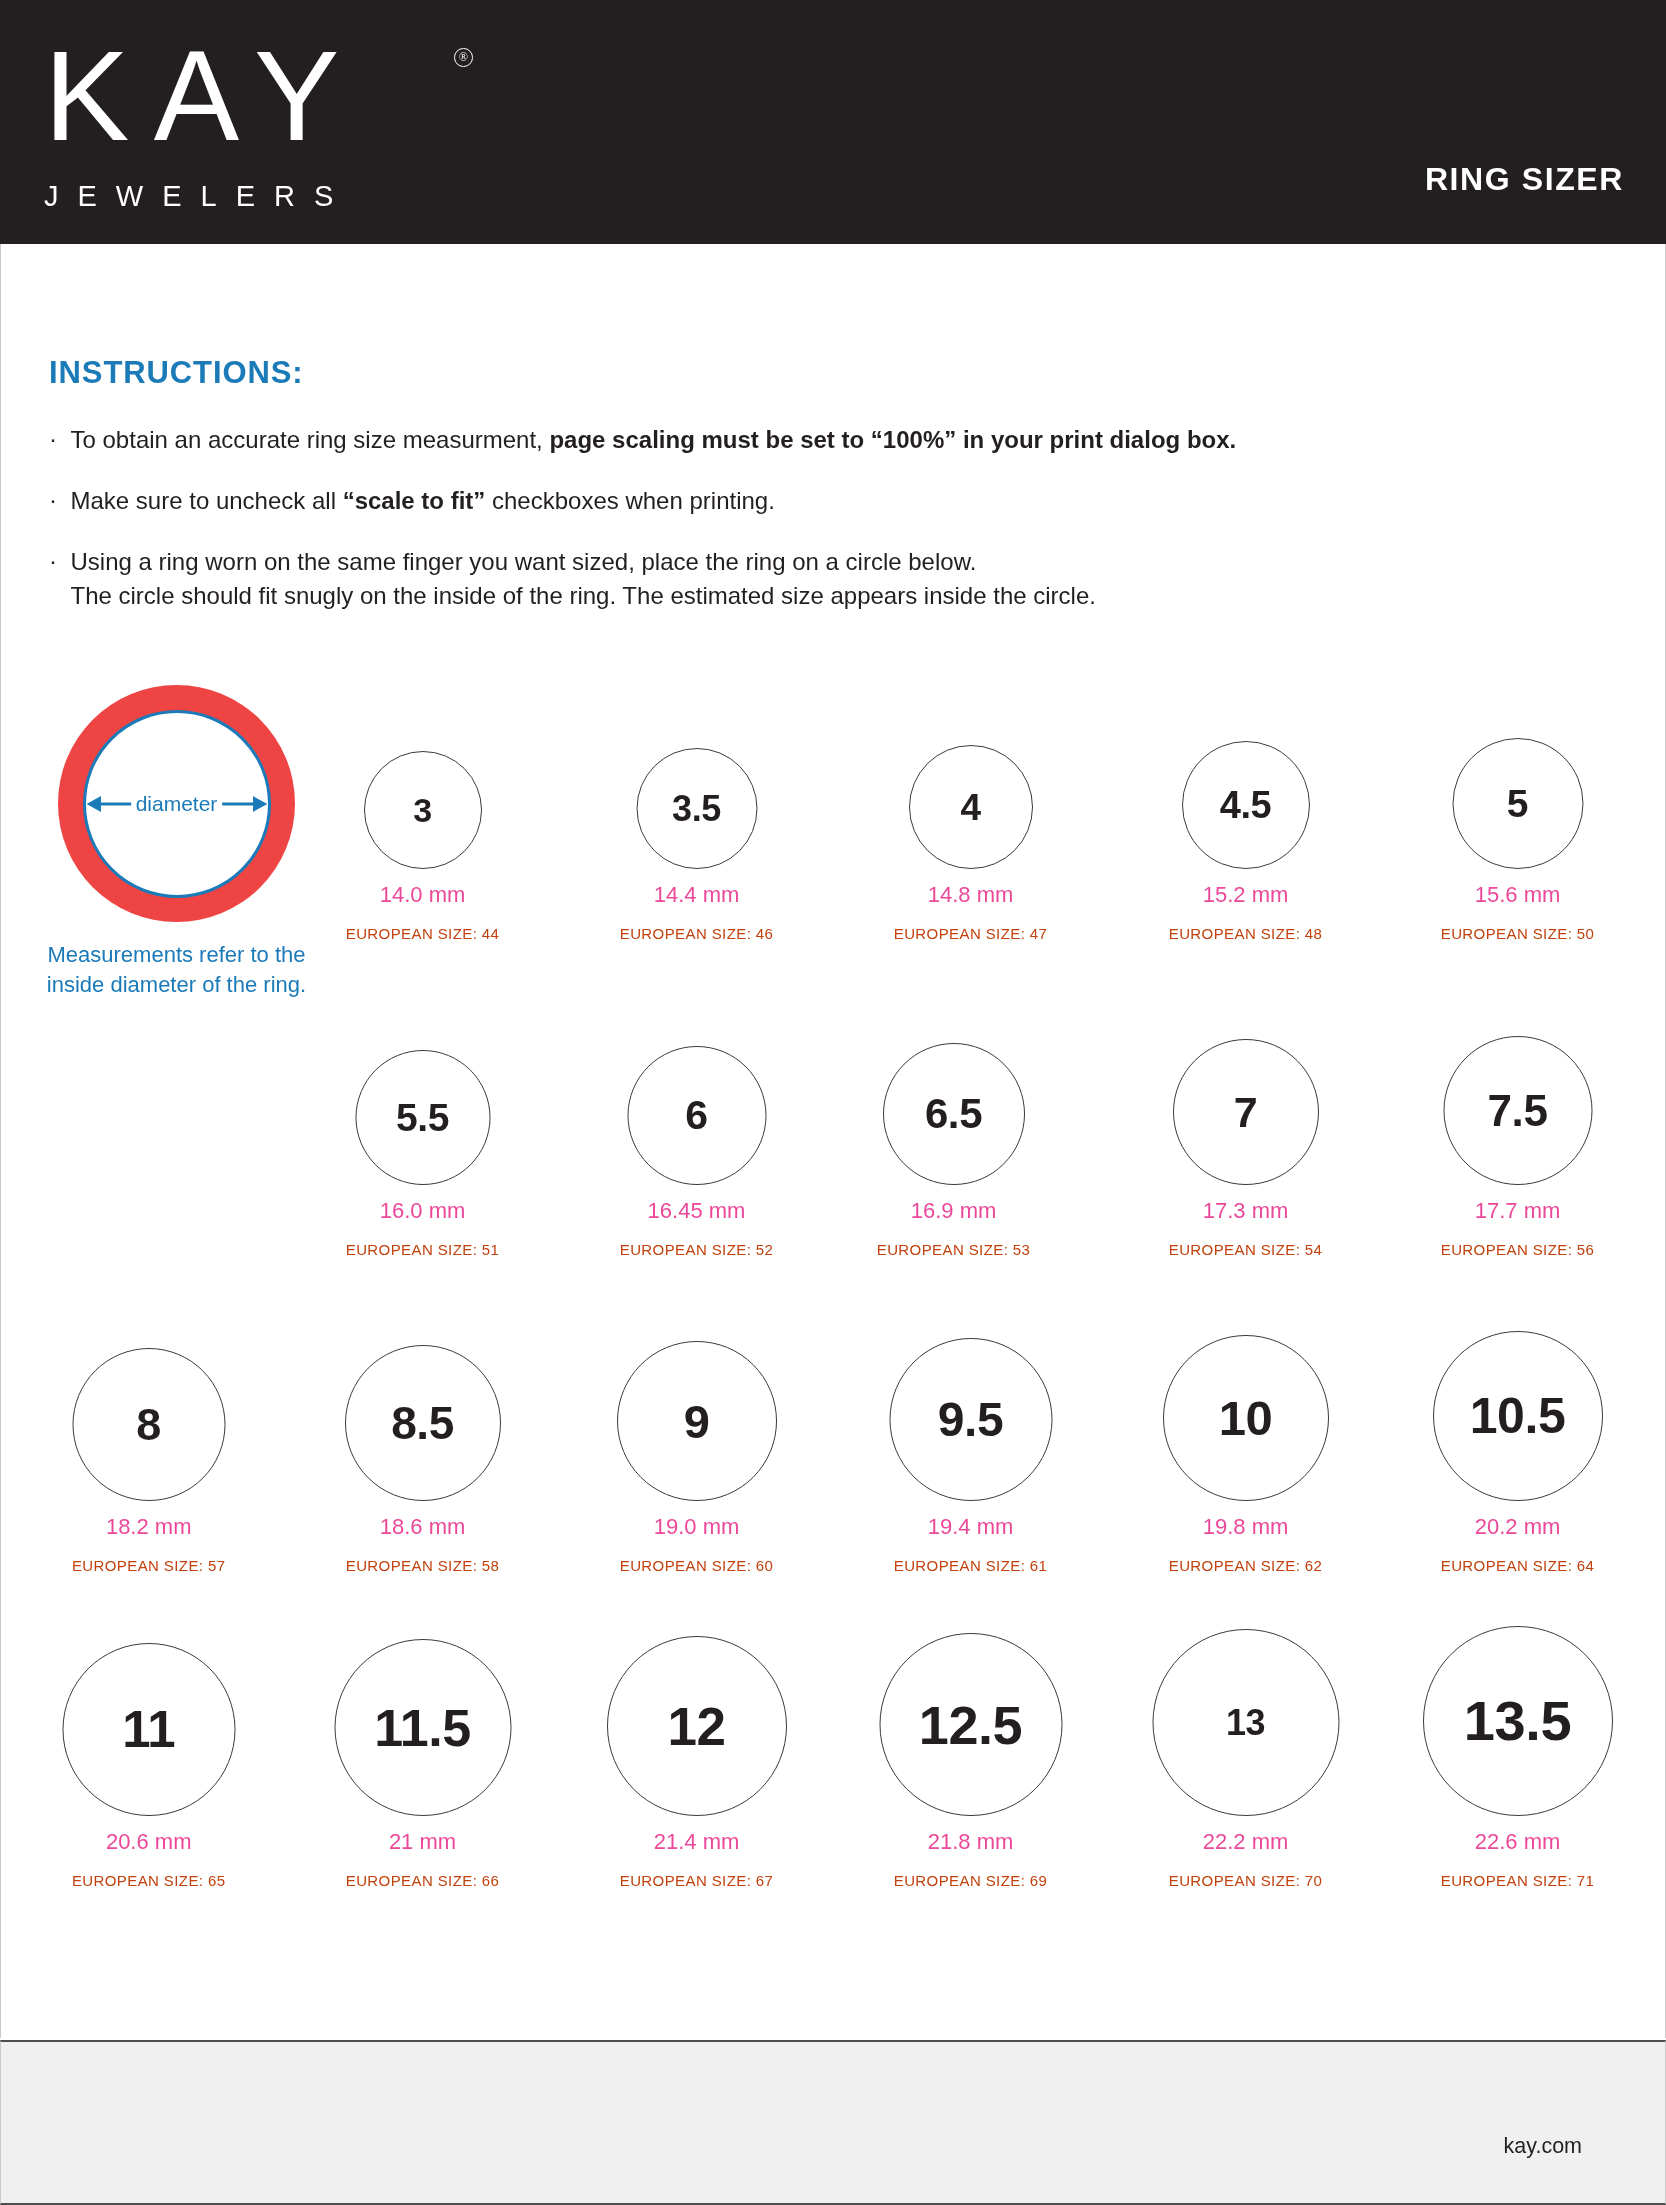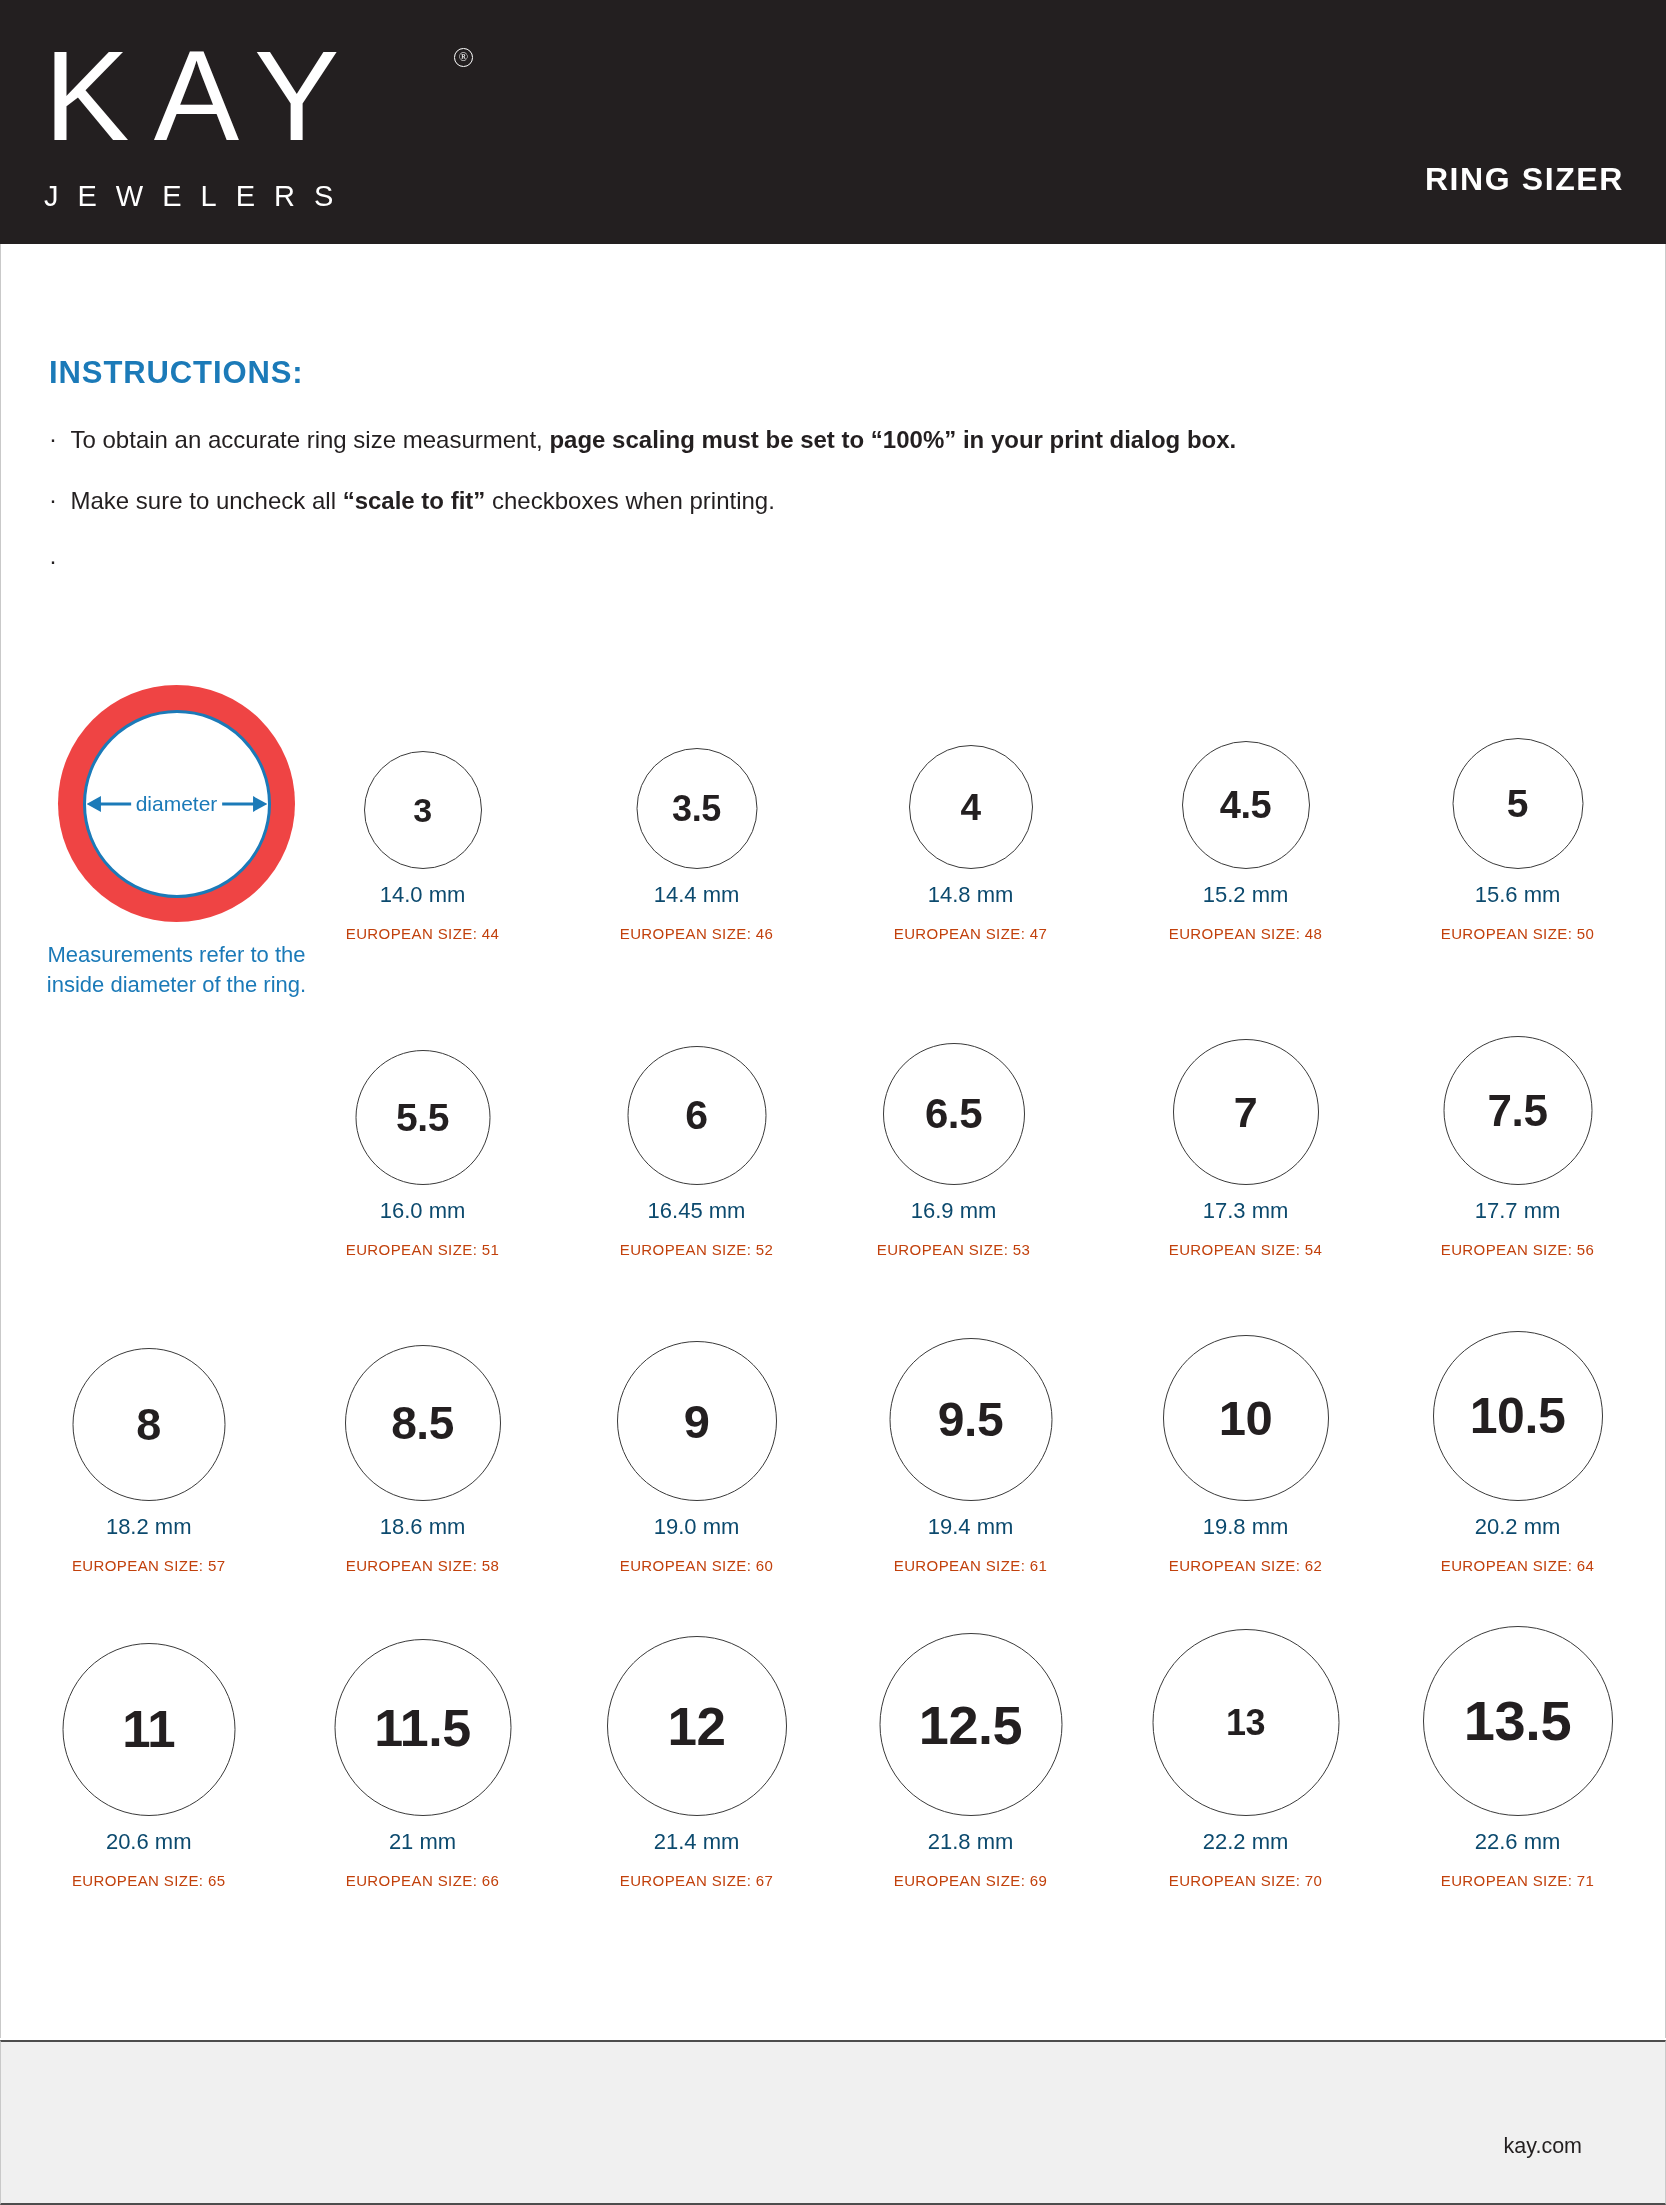--- a/index.html
+++ b/index.html
@@ -221,21 +221,21 @@
   }
 
   .ring-size {
     color: #231f20;
     font-weight: bold;
     letter-spacing: -0.4px;
     line-height: 1;
   }
 
   .ring-mm {
-    color: #0c4a6e;
+    color: #ec4899;
     font-size: 22px;
     margin-top: 13px;
     white-space: nowrap;
   }
 
   .ring-euro {
     color: #c2410c;
     font-size: 15px;
     letter-spacing: 0.4px;
     margin-top: 17px;
@@ -287,20 +287,22 @@
     <div class="instr-line">
       <span class="bullet">·</span>
       <span><span>To obtain an accurate ring size measurment, </span><b>page scaling must be set to “100%” in your print dialog box.</b><span></span></span>
     </div>
     <div class="instr-line">
       <span class="bullet">·</span>
       <span><span>Make sure to uncheck all </span><b>“scale to fit”</b><span> checkboxes when printing.</span></span>
     </div>
     <div class="instr-line">
       <span class="bullet">·</span>
+      <span style="white-space:pre-line">Using a ring worn on the same finger you want sized, place the ring on a circle below.
+The circle should fit snugly on the inside of the ring. The estimated size appears inside the circle.</span>
     </div>
   </div>
 
   <div id="legend">
     <div id="legend-disc">
       <div id="legend-ring"></div>
       <svg id="legend-arrow-svg" viewBox="0 0 252 46">
         <line x1="14" y1="23" x2="238" y2="23" stroke="#1b7ab8" stroke-width="4"></line>
         <polygon points="0,23 20,12 20,34" fill="#1b7ab8"></polygon>
         <polygon points="252,23 232,12 232,34" fill="#1b7ab8"></polygon>

